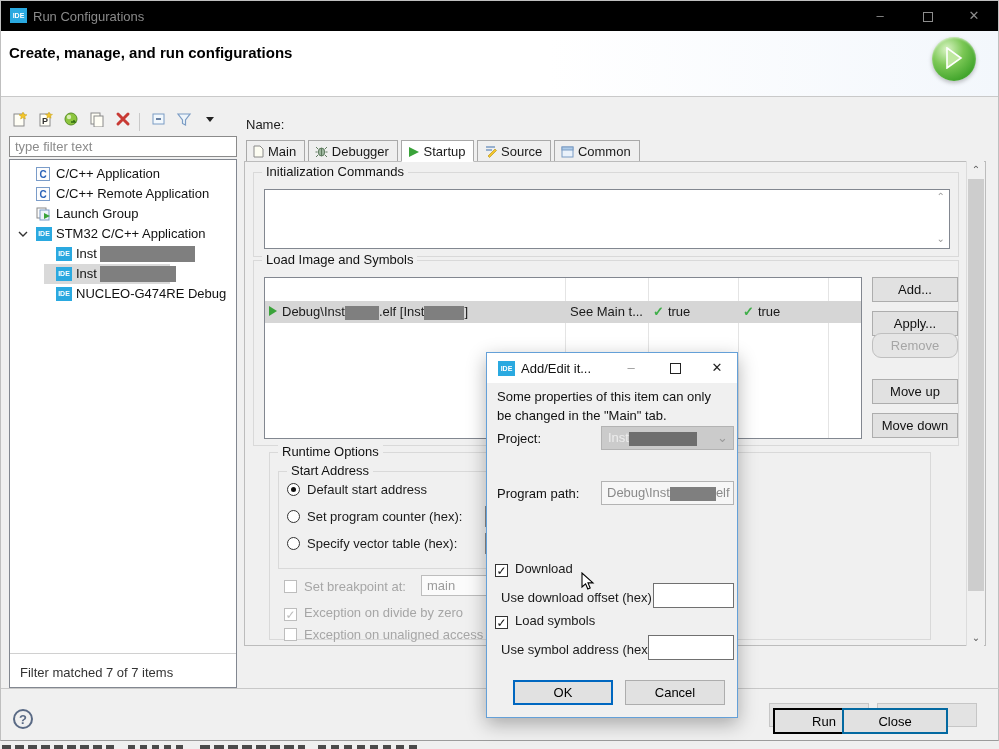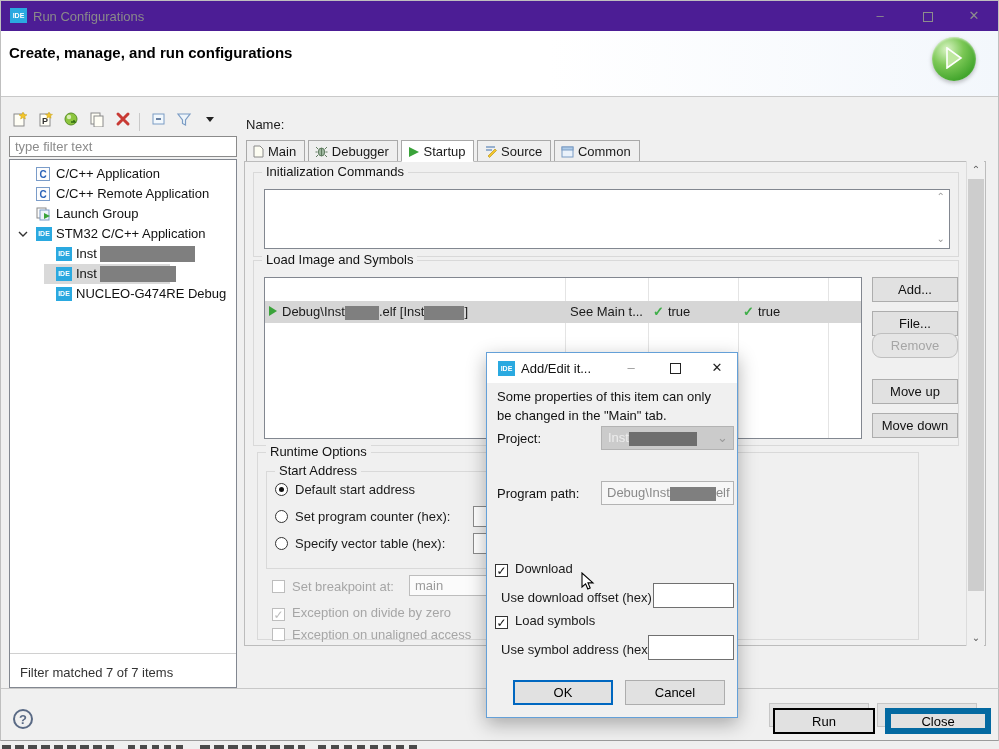--- a/index.html
+++ b/index.html
@@ -3,21 +3,21 @@
 <meta charset="utf-8">
 <style>
   * { margin:0; padding:0; box-sizing:border-box; }
   html,body { width:999px; height:749px; overflow:hidden; background:#f0f0f0;
     font-family:"Liberation Sans", sans-serif; font-size:13px; color:#1a1a1a; }
   .abs { position:absolute; }
 
   
   #window { position:absolute; left:0; top:0; width:999px; height:741px; background:#f0f0f0;
     border:1px solid #bfbfbf; border-bottom:1px solid #9b9b9b; }
-  #titlebar { position:absolute; left:0; top:0; width:100%; height:30px; background:#4c1d95; }
+  #titlebar { position:absolute; left:0; top:0; width:100%; height:30px; background:#000000; }
   .ide-badge { display:inline-block; width:17px; height:15px; background:#2aa9e0; color:#fff;
     font-size:7px; font-weight:bold; text-align:center; line-height:15px; letter-spacing:0; }
   #window-title { position:absolute; left:32px; top:8px; color:#8a8a8a; font-size:13px; }
   .winctl { position:absolute; top:0; width:44px; height:30px; text-align:center; line-height:30px;
     color:#8d8d8d; font-size:13px; }
   .winctl .sq { display:inline-block; width:10px; height:10px; border:1px solid #8d8d8d; vertical-align:middle; }
 
   #header { position:absolute; left:0; top:30px; width:100%; height:66px; background:#fff;
     background-image:linear-gradient(to right, #ffffff 55%, #f3f7fc 100%);
     border-bottom:1px solid #c9c9c9; }
@@ -75,21 +75,21 @@
   #ltable .hdr { border-bottom:1px solid #e4e4e4; }
   #ltable .datarow { top:23px; background:#d6d6d6; }
   .cell { position:absolute; top:0; white-space:nowrap; overflow:hidden; }
   .gcheck { color:#3fae49; font-weight:bold; margin-right:4px; }
   .playtri { display:inline-block; width:0; height:0; border-left:8px solid #3aa33a; border-top:5px solid transparent;
     border-bottom:5px solid transparent; margin-right:5px; }
   .tbtn { position:absolute; left:618px; width:86px; height:25px; background:#e1e1e1; border:1px solid #adadad;
     font:13px "Liberation Sans",sans-serif; color:#111; text-align:center; }
   .tbtn.disabled { color:#a6a6a6; border-color:#bfbfbf; background:#e5e5e5; }
 
-  #g-runtime { left:12px; top:290px; width:662px; height:188px; }
+  #g-runtime { left:24px; top:290px; width:662px; height:188px; }
   #g-start { position:absolute; left:8px; top:18px; width:440px; height:98px; border:1px solid #d9d9d9; }
   .radio { display:inline-block; width:13px; height:13px; border:1px solid #333; border-radius:50%;
     background:#fff; position:relative; vertical-align:-2px; margin-right:7px; }
   .radio.on::after { content:""; position:absolute; left:3px; top:3px; width:5px; height:5px; border-radius:50%; background:#111; }
   .ckb { display:inline-block; width:13px; height:13px; border:1px solid #333; background:#fff;
     position:relative; vertical-align:-2px; margin-right:7px; font-size:12px; line-height:12px; text-align:center; color:#111; }
   .ckb.dis { border-color:#bdbdbd; color:#bdbdbd; }
   .optrow { position:absolute; left:8px; white-space:nowrap; font-size:13px; }
   .optrow.dis { color:#a6a6a6; }
   .hexbox { position:absolute; width:120px; height:21px; background:#fff; border:1px solid #8b8b8b; }
@@ -107,21 +107,21 @@
     text-align:center; line-height:17px; }
   #c-thumb { position:absolute; left:1px; top:18px; width:16px; height:412px; background:#cdcdcd; }
 
   
   #footer-sep { position:absolute; left:0; top:687px; width:999px; height:1px; background:#c8c8c8; }
   #help-btn { position:absolute; left:12px; top:708px; width:20px; height:20px; border:2px solid #5a6a85;
     border-radius:50%; color:#5a6a85; font-weight:bold; text-align:center; line-height:17px; font-size:13px; background:transparent; }
   .footbtn { position:absolute; top:707px; width:102px; height:26px; background:#e1e1e1;
     font:13px "Liberation Sans",sans-serif; text-align:center; }
   #run-btn { left:772px; border:2px solid #000000; }
-  #close-btn { left:884px; border:6px solid #0369a1; width:106px; }
+  #close-btn { left:841px; border:2px solid #0369a1; width:106px; }
 
   #bottom-strip { position:absolute; left:0; top:742px; width:999px; height:7px; background:#efefef; }
   .frag { position:absolute; top:3px; height:4px; background:#4a4a4a; }
 
   
   #dialog { position:absolute; left:486px; top:352px; width:252px; height:366px; background:#f0f0f0;
     border:1px solid #64a0d8; box-shadow:0 6px 18px rgba(0,0,0,.30); z-index:10; }
   #dlg-titlebar { position:absolute; left:0; top:0; width:100%; height:30px; background:#fff; }
   #dlg-title { position:absolute; left:34px; top:8px; font-size:13px; color:#111; }
   .dwinctl { position:absolute; top:0; width:36px; height:30px; text-align:center; line-height:30px; color:#222; font-size:13px; }
@@ -318,21 +318,21 @@
         <div class="vline" style="left:473px;"></div>
         <div class="vline" style="left:563px;"></div>
         <div class="throw datarow">
           <span class="cell" style="left:4px; width:294px;"><span class="playtri"></span><span>Debug\Inst</span><span class="redact" style="width:34px; height:14px;"></span><span>.elf [Inst</span><span class="redact" style="width:40px; height:14px;"></span><span>]</span></span>
           <span class="cell" style="left:305px; width:76px;">See Main t...</span>
           <span class="cell" style="left:388px;"><span class="gcheck">✓</span><span>true</span></span>
           <span class="cell" style="left:478px;"><span class="gcheck">✓</span><span>true</span></span>
         </div>
       </div>
       <button class="tbtn" style="top:16px;">Add...</button>
-      <button class="tbtn" style="top:50px;">File...</button>
+      <button class="tbtn" style="top:50px;">Apply...</button>
       <button class="tbtn disabled" style="top:72px;border-radius:9px;">Remove</button>
       <button class="tbtn" style="top:118px;">Move up</button>
       <button class="tbtn" style="top:152px;">Move down</button>
     </div>
 
     <div class="group" id="g-runtime">
       <span class="group-title">Runtime Options</span>
       <div id="g-start">
         <span class="group-title">Start Address</span>
         <div class="optrow" style="top:10px;">

